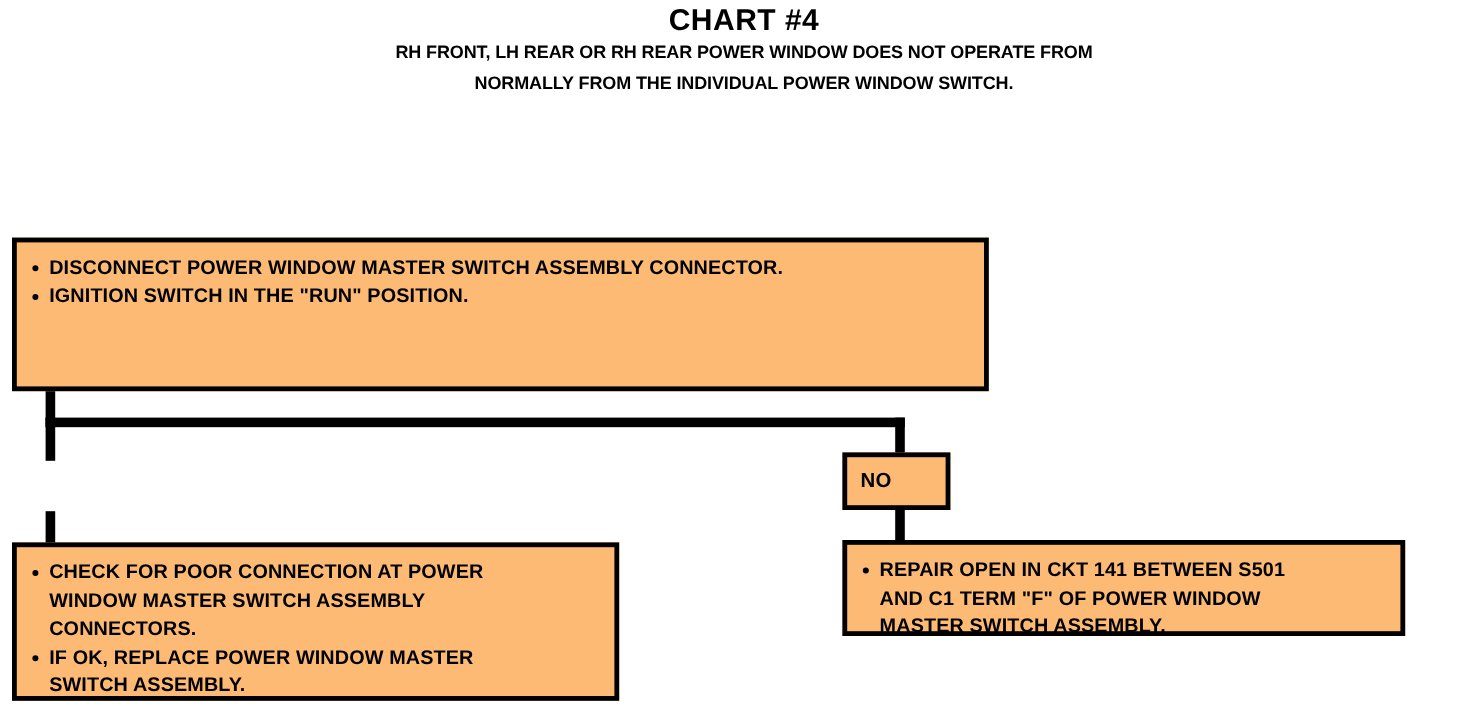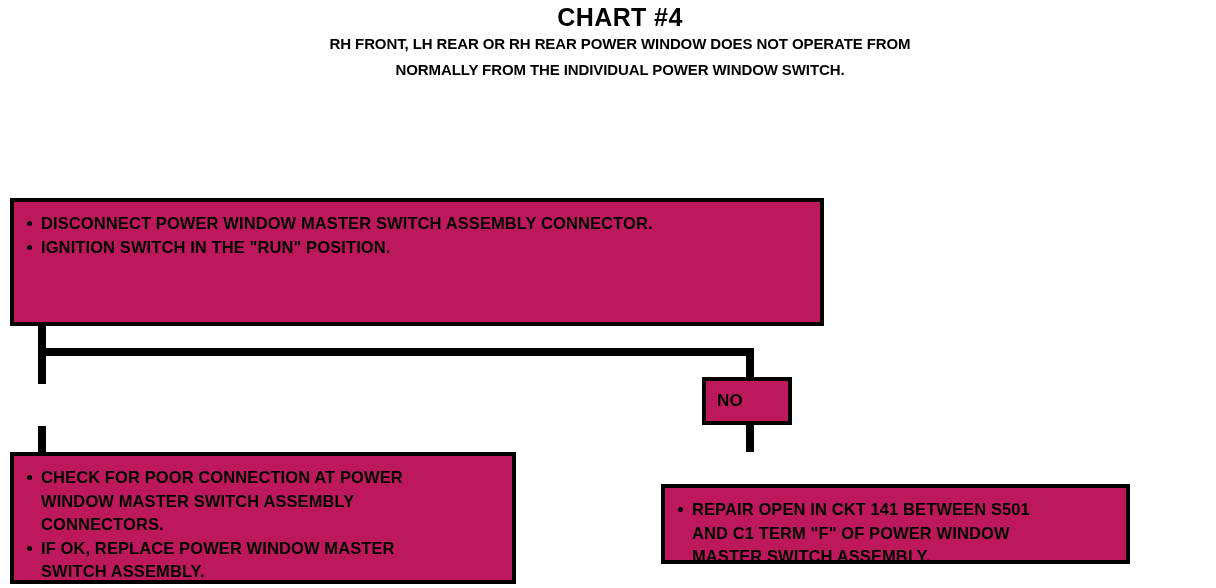--- a/index.html
+++ b/index.html
@@ -42,21 +42,21 @@
     letter-spacing: -0.1px;
     line-height: 26px;
     white-space: nowrap;
   }
 
   
   .flow-box {
     position: absolute;
     box-sizing: border-box;
     border: 4px solid #000000;
-    background: #be185d;
+    background: #fdba74;
   }
   .box-body {
     padding: 10px 0 0 12px;
   }
 
   
   .bullet-list {
     list-style: none;
     margin: 0;
     padding: 0;
@@ -121,25 +121,24 @@
     top: 452px;
     width: 506px;
     height: 132px;
   }
   #yes-outcome-box .bullet-list li {
     font-size: 16.5px;
     line-height: 23.5px;
     letter-spacing: 0.1px;
   }
   #no-outcome-box {
-    left: 661px;
+    left: 702px;
     top: 450px;
     width: 469px;
     height: 80px;
-    margin-top: 34px;
   }
   #no-outcome-box .bullet-list li {
     font-size: 16.5px;
     line-height: 23.5px;
     letter-spacing: 0.1px;
   }
 
   
   .connector {
     position: absolute;

